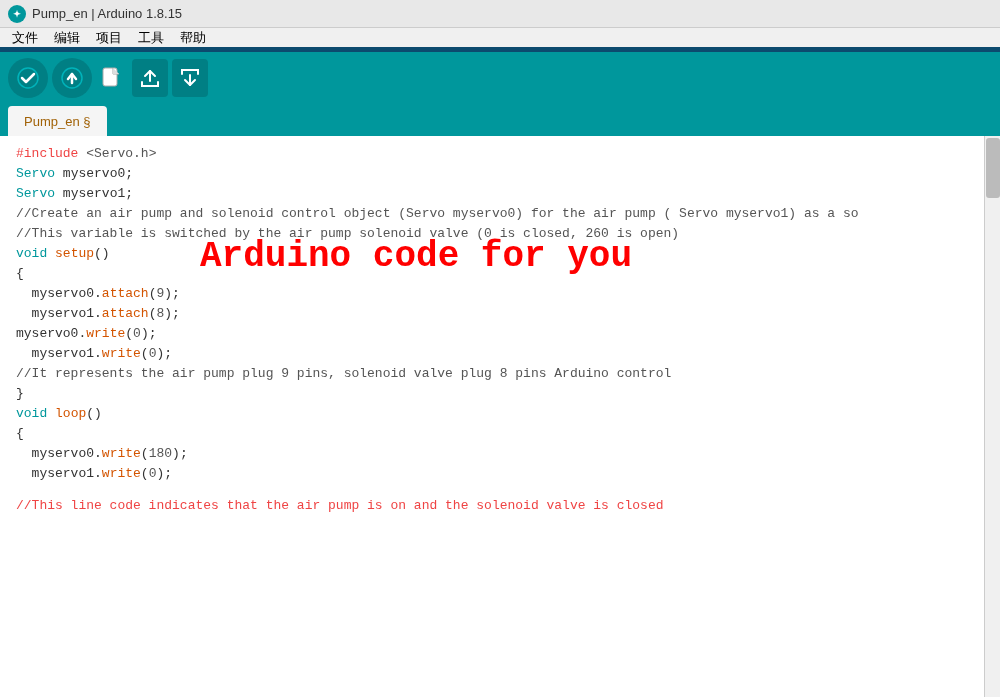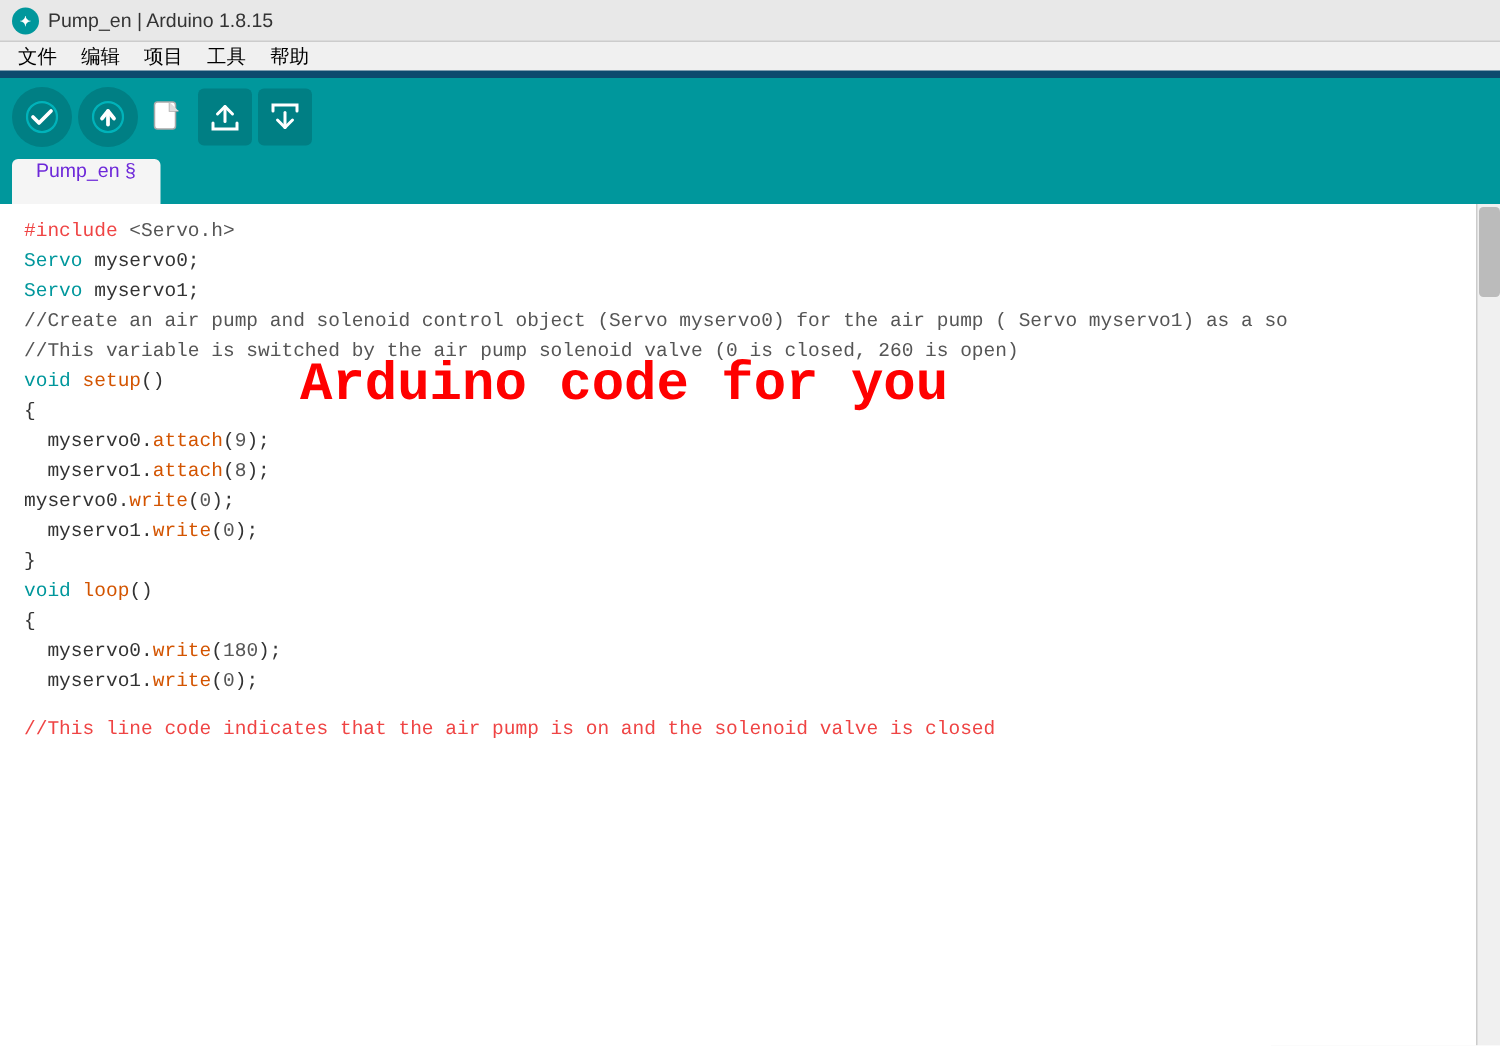--- a/index.html
+++ b/index.html
@@ -87,24 +87,24 @@
       height: 32px;
       display: flex;
       align-items: flex-end;
       padding: 0 8px;
     }
     .tab {
       background: #f5f5f5;
       height: 28px;
       padding: 15px 16px;
       display: flex;
-      align-items: flex-end;
+      align-items: center;
       font-family: Arial, sans-serif;
       font-size: 13px;
-      color: #6d28d9;
+      color: #a16207;
       border-top-left-radius: 4px;
       border-top-right-radius: 4px;
       cursor: pointer;
     }
 
     
     #editor {
       background: #ffffff;
       height: calc(697px - 28px - 24px - 52px - 32px);
       overflow: hidden;
@@ -224,20 +224,21 @@
       <div class="code-line" style="color: rgb(85, 85, 85);">//This variable is switched by the air pump solenoid valve (0 is closed, 260 is open)</div>
       <div class="code-line"></div>
       <div class="code-line"><span style="color:#00979c;">void</span> <span style="color:#d35400;">setup</span>()</div>
       <div class="code-line" style="color: rgb(51, 51, 51);">{</div>
       <div class="code-line">  <span style="color:#333;">myservo0</span>.<span style="color:#d35400;">attach</span>(<span style="color:#555;">9</span>);</div>
       <div class="code-line">  <span style="color:#333;">myservo1</span>.<span style="color:#d35400;">attach</span>(<span style="color:#555;">8</span>);</div>
       <div class="code-line"></div>
       <div class="code-line"><span style="color:#333;">myservo0</span>.<span style="color:#d35400;">write</span>(<span style="color:#555;">0</span>);</div>
       <div class="code-line">  <span style="color:#333;">myservo1</span>.<span style="color:#d35400;">write</span>(<span style="color:#555;">0</span>);</div>
       <div class="code-line"></div>
+      <div class="code-line" style="color: rgb(85, 85, 85);">//It represents the air pump plug 9 pins, solenoid valve plug 8 pins Arduino control</div>
       <div class="code-line" style="color: rgb(51, 51, 51);">}</div>
       <div class="code-line"></div>
       <div class="code-line"><span style="color:#00979c;">void</span> <span style="color:#d35400;">loop</span>()</div>
       <div class="code-line" style="color: rgb(51, 51, 51);">{</div>
       <div class="code-line"></div>
       <div class="code-line">  <span style="color:#333;">myservo0</span>.<span style="color:#d35400;">write</span>(<span style="color:#555;">180</span>);</div>
       <div class="code-line">  <span style="color:#333;">myservo1</span>.<span style="color:#d35400;">write</span>(<span style="color:#555;">0</span>);</div>
       <div class="code-line"></div>
       <div class="code-line" style="color: #ef4444; margin-top: 12px;">//This line code indicates that the air pump is on and the solenoid valve is closed</div>
     </div>

